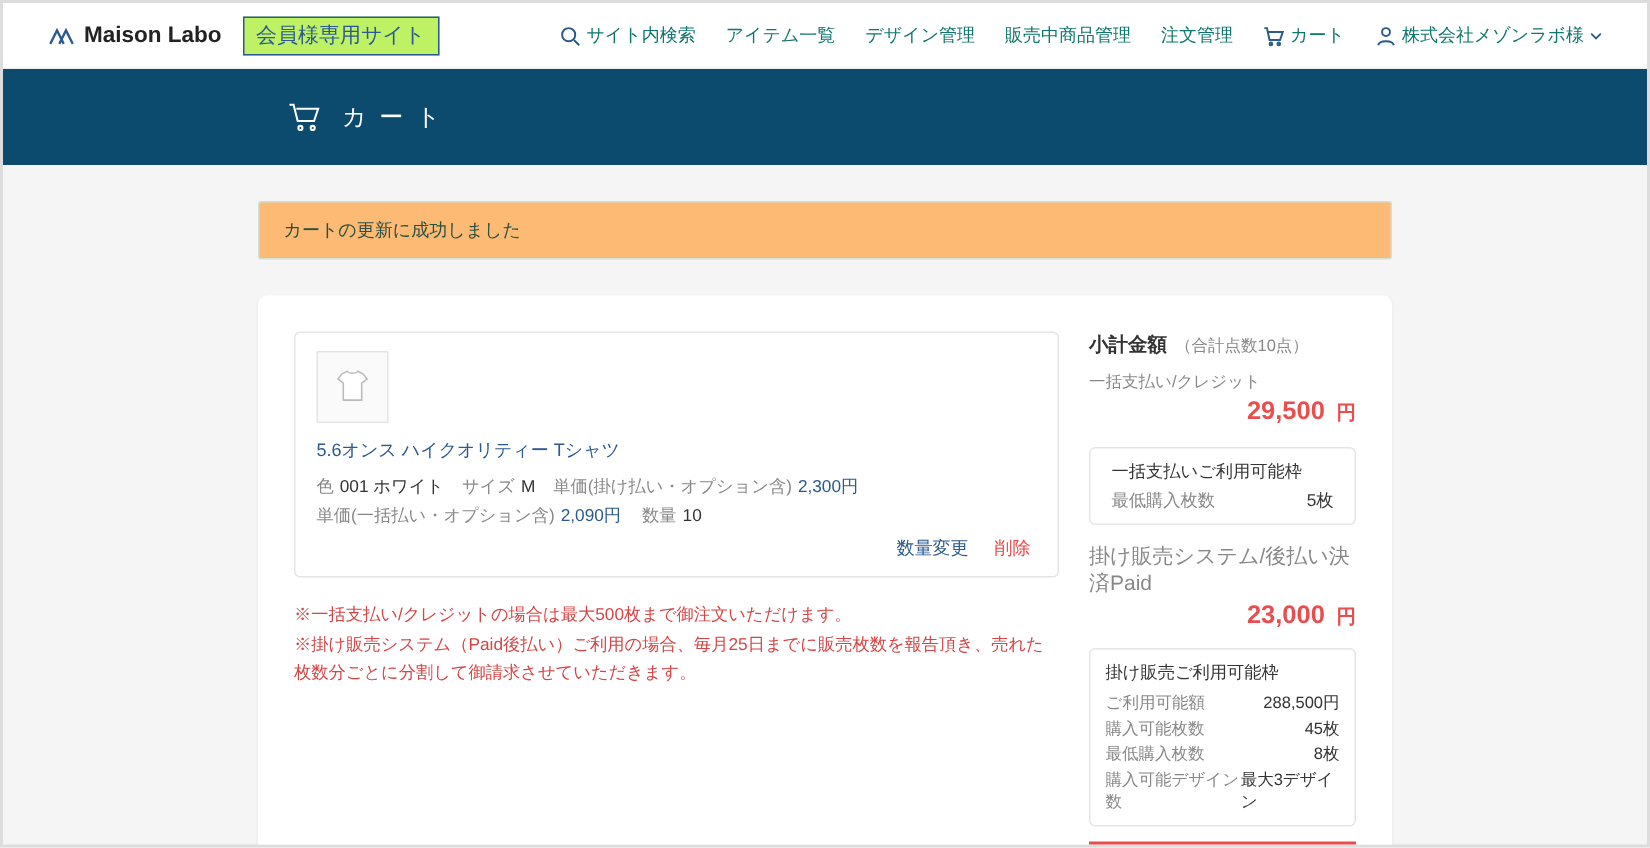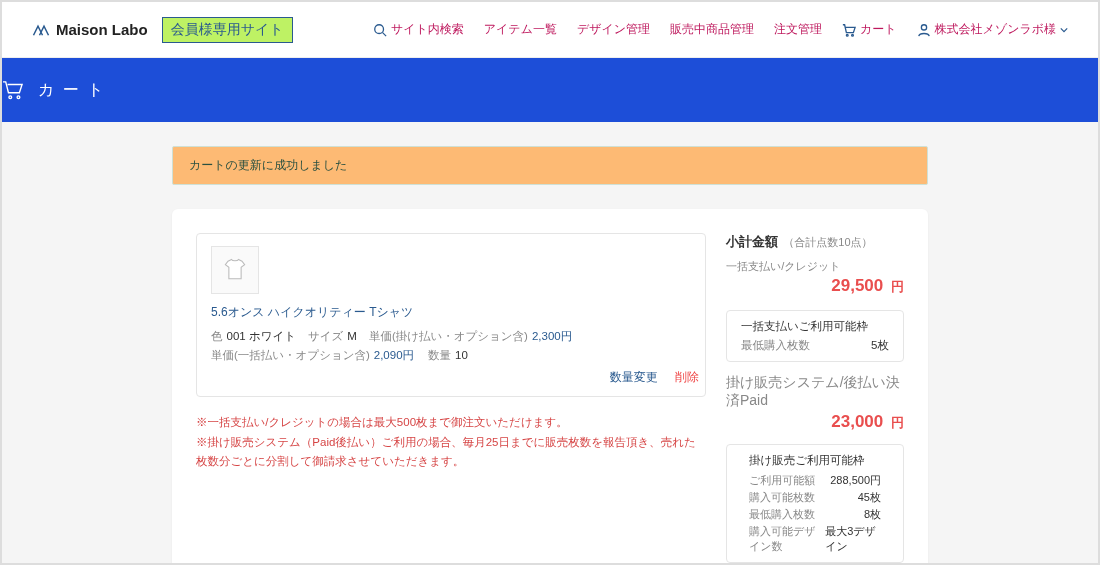--- a/index.html
+++ b/index.html
@@ -1,37 +1,37 @@
 <!DOCTYPE html>
 <html><head>
 <meta charset="utf-8">
 <style>
   * { box-sizing: border-box; margin: 0; padding: 0; }
   body { font-family: "Hiragino Kaku Gothic ProN", "メイリオ", sans-serif; background: #f5f5f5; color: #333; font-size: 12px; }
   .frame { width: 1100px; height: 565px; margin: 0; background: #f5f5f5; border: 2px solid #ddd; position: relative; overflow: hidden; }
-  .topbar { height: 56px; background: #fff; display: flex; align-items: center; padding: 0 30px 0 30px; border-bottom: 1px solid #eee; }
+  .topbar { height: 44px; background: #fff; display: flex; align-items: center; padding: 0 30px 0 30px; border-bottom: 1px solid #eee; }
   .logo { display: flex; align-items: center; font-size: 15px; font-weight: 600; color: #222; }
   .logo-icon { width: 18px; height: 14px; margin-right: 6px; }
   .logo-icon path { stroke: #2a5a8f; stroke-width: 2; fill: none; }
   .member-badge { border: 1px solid #2a5a8f; color: #2a5a8f; font-size: 14px; padding: 3px 8px; margin-left: 14px; background: #bef264; }
-  .nav { margin-left: auto; display: flex; align-items: center; gap: 20px; font-size: 12px; color: #be185d; }
+  .nav { margin-left: auto; display: flex; align-items: center; gap: 20px; font-size: 12px; color: #0f766e; }
   .nav-item { cursor: pointer; display: flex; align-items: center; gap: 4px; }
   .nav-icon { width: 14px; height: 14px; }
   .nav-icon path, .nav-icon circle { stroke: #2a5a8f; fill: none; stroke-width: 1.5; }
   .user-item { display: flex; align-items: center; gap: 4px; cursor: pointer; }
   .user-item svg.chev { width: 8px; height: 8px; }
-  .hero { background: #1d4ed8; height: 64px; display: flex; align-items: center; color: #fff; }
+  .hero { background: #0c4a6e; height: 64px; display: flex; align-items: center; padding-left: 190px; color: #fff; }
   .hero-icon { width: 22px; height: 20px; margin-right: 14px; }
   .hero-icon path, .hero-icon circle { stroke: #fff; fill: none; stroke-width: 1.5; }
   .hero-title { font-size: 16px; font-weight: 500; letter-spacing: 2px; }
   .content { padding: 24px 170px 0 170px; }
   .alert-success { background: #fdba74; border: 1px solid #cfe0d5; color: #2a5040; padding: 10px 16px; font-size: 12px; border-radius: 2px; }
   .card { background: #fff; border-radius: 6px; box-shadow: 0 1px 3px rgba(0,0,0,0.05); margin-top: 24px; padding: 24px 24px 30px 24px; display: flex; gap: 20px; }
   .left-col { flex: 1; }
-  .product-box { border: 1px solid #e5e5e5; border-radius: 4px; padding: 12px 6px 10px 14px; position: relative; }
+  .product-box { border: 1px solid #e5e5e5; border-radius: 4px; padding: 12px 18px 10px 14px; position: relative; }
   .thumb { width: 48px; height: 48px; border: 1px solid #e5e5e5; display: flex; align-items: center; justify-content: center; margin-bottom: 10px; background: #fafafa; }
   .thumb svg { width: 28px; height: 28px; }
   .thumb svg path { stroke: #bbb; fill: #fff; stroke-width: 1.2; }
   .product-name { color: #2a5a8f; font-size: 12px; margin-bottom: 8px; }
   .product-meta { color: #888; font-size: 11.5px; display: flex; flex-wrap: wrap; align-items: baseline; gap: 4px; }
   .product-meta .val { color: #333; margin-right: 8px; }
   .product-meta .price { color: #2a5a8f; margin-right: 10px; }
   .product-actions { text-align: right; margin-top: 6px; font-size: 12px; }
   .product-actions .qty-change { color: #2a5a8f; margin-right: 14px; cursor: pointer; }
   .product-actions .remove { color: #ef4444; cursor: pointer; }
@@ -42,21 +42,21 @@
   .pay-label { font-size: 11px; color: #888; margin-top: 8px; }
   .amount { color: #e94e4e; font-size: 17px; font-weight: 600; text-align: right; margin-top: 2px; }
   .amount .yen { font-size: 13px; margin-left: 3px; }
   .limit-box { border: 1px solid #e5e5e5; border-radius: 4px; padding: 8px 14px; margin-top: 14px; font-size: 11.5px; }
   .limit-box .lb-title { color: #333; margin-bottom: 4px; }
   .limit-box .lb-row { display: flex; justify-content: space-between; color: #888; margin-top: 2px; }
   .limit-box .lb-row .v { color: #333; }
   .sys-label { font-size: 14px; color: #888; margin-top: 12px; }
   .amount2 { color: #e94e4e; font-size: 17px; font-weight: 600; text-align: right; margin-top: 2px; }
   .amount2 .yen { font-size: 13px; margin-left: 3px; }
-  .limit-box2 { border: 1px solid #e5e5e5; border-radius: 4px; padding: 8px 22px; margin-top: 12px; font-size: 11px; }
+  .limit-box2 { border: 1px solid #e5e5e5; border-radius: 4px; padding: 8px 10px; margin-top: 12px; font-size: 11px; }
   .limit-box2 .lb-title { color: #333; margin-bottom: 5px; font-size: 11.5px; }
   .limit-box2 .lb-row { display: flex; justify-content: space-between; color: #888; margin-top: 2px; }
   .limit-box2 .lb-row .v { color: #333; font-weight: 500; }
   .checkout-wrap { border: 3px solid #e94e4e; margin-top: 10px; }
   .checkout-btn { display: block; width: 100%; background: #4bb44b; color: #fff; text-align: center; padding: 10px 0; font-size: 12.5px; border: none; cursor: pointer; }
 </style>
 </head>
 <body>
 
 <div class="frame">

